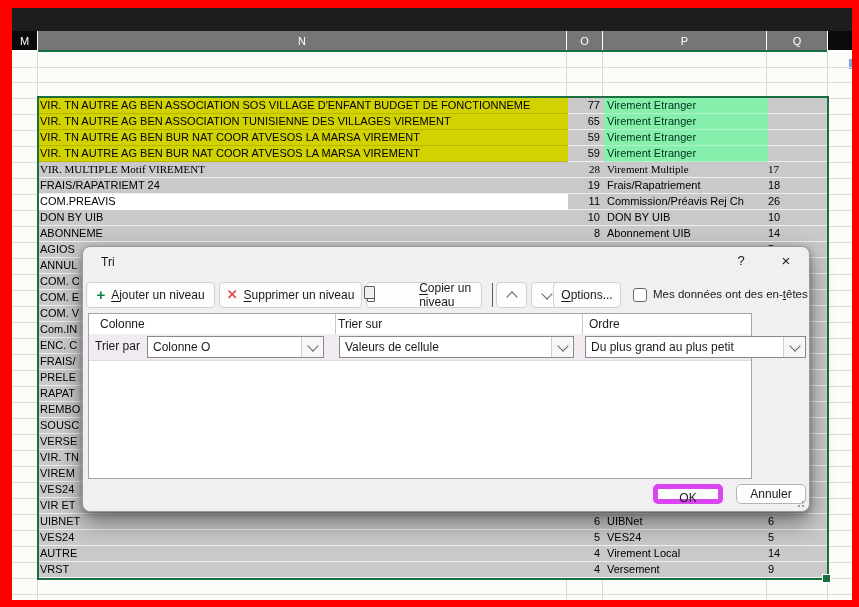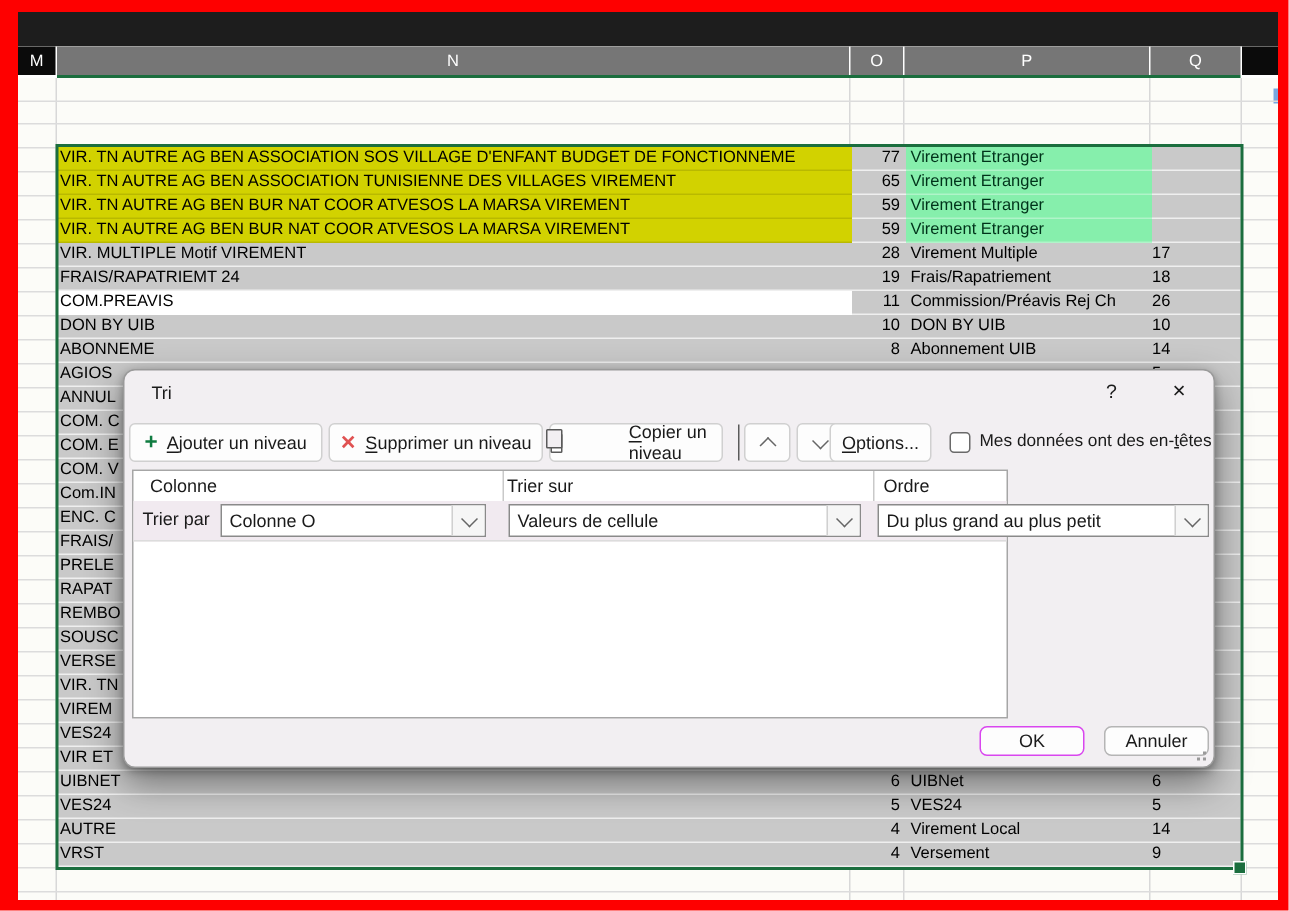--- a/index.html
+++ b/index.html
@@ -54,32 +54,32 @@
   .redx{color:#e05252;font-size:13px;font-weight:bold;line-height:12px;}
   .copyglyph{position:relative;width:9px;height:11px;border:1px solid #5a5a5a;background:#fff;border-radius:1px;}
   .copyglyph::before{content:"";position:absolute;left:-4px;top:-4px;width:9px;height:11px;border:1px solid #5a5a5a;background:#f2eff2;border-radius:1px;}
   .sep{position:absolute;left:409px;top:36px;width:1px;height:24px;background:#5a5a5a;}
   .chev{display:inline-block;width:7px;height:7px;border-left:1px solid #666;border-bottom:1px solid #666;}
   .chev.up{transform:rotate(135deg);margin-top:4px;}
   .chev.down{transform:rotate(-45deg);margin-top:-2px;}
   .checkbox{position:absolute;left:550px;top:41px;width:12px;height:12px;border:1px solid #6a6a6a;border-radius:3px;background:#fff;}
   .chklabel{position:absolute;left:570px;top:41px;font-size:11.5px;white-space:nowrap;}
 
-  .panel{position:absolute;left:5px;top:66px;width:584px;height:166px;background:#ffffff;border:1px solid #a6a6a6;box-sizing:border-box;}
+  .panel{position:absolute;left:5px;top:66px;width:664px;height:166px;background:#ffffff;border:1px solid #a6a6a6;box-sizing:border-box;}
   .panel .phead{position:absolute;top:0;height:20px;font-size:12px;line-height:20px;}
   .pdiv{position:absolute;top:0;width:1px;height:46px;background:#c9c9c9;}
   .crit{position:absolute;left:0;top:20px;width:100%;height:26px;background:#f1eaf0;border-bottom:1px solid #dcdcdc;}
   .critlabel{position:absolute;left:6px;top:5px;font-size:12px;}
   .dd{position:absolute;top:22px;height:22px;background:#fff;border:1px solid #8a8a8a;box-sizing:border-box;
       font-size:12px;line-height:20px;padding-left:5px;}
   .dd .ddchev{position:absolute;right:0;top:0;width:21px;height:20px;background:#f6f6f6;border-left:1px solid #d0d0d0;
       display:flex;align-items:center;justify-content:center;}
   .okbtn,.cancelbtn{position:absolute;top:237px;width:70px;height:20px;border-radius:5px;background:#fdfdfd;
       font-size:12px;text-align:center;line-height:18px;box-sizing:border-box;}
-  .okbtn{left:570px;border:1px solid #d946ef;}
+  .okbtn{left:570px;border:5px solid #d946ef;}
   .cancelbtn{left:653px;border:1px solid #b5b5b5;}
   .grip{position:absolute;left:712px;top:251px;width:9px;height:9px;}
   .grip::before{content:"";position:absolute;right:0;bottom:0;width:2px;height:2px;background:#9a9a9a;
       box-shadow:-4px 0 #9a9a9a,0 -4px #9a9a9a;}
 </style>
 </head>
 <body>
 
 <div id="stage">
   <div id="sheet">
@@ -158,21 +158,21 @@
     <div class="cell co">59</div>
     <div class="cell cp bg-green">Virement Etranger</div>
     <div class="cell cq"></div>
   </div>
         <div class="row" style="top: 138px;">
     <div class="cell cn bg-yellow">VIR. TN AUTRE AG BEN BUR NAT COOR ATVESOS LA MARSA VIREMENT</div>
     <div class="cell co">59</div>
     <div class="cell cp bg-green">Virement Etranger</div>
     <div class="cell cq"></div>
   </div>
-        <div class="row" style="top: 154px;">
+        <div class="row" style="top: 154px; font-family: Liberation Serif, serif;">
     <div class="cell cn">VIR. MULTIPLE Motif VIREMENT</div>
     <div class="cell co">28</div>
     <div class="cell cp">Virement Multiple</div>
     <div class="cell cq">17</div>
   </div>
         <div class="row" style="top: 170px;">
     <div class="cell cn">FRAIS/RAPATRIEMT 24</div>
     <div class="cell co">19</div>
     <div class="cell cp">Frais/Rapatriement</div>
     <div class="cell cq">18</div>

